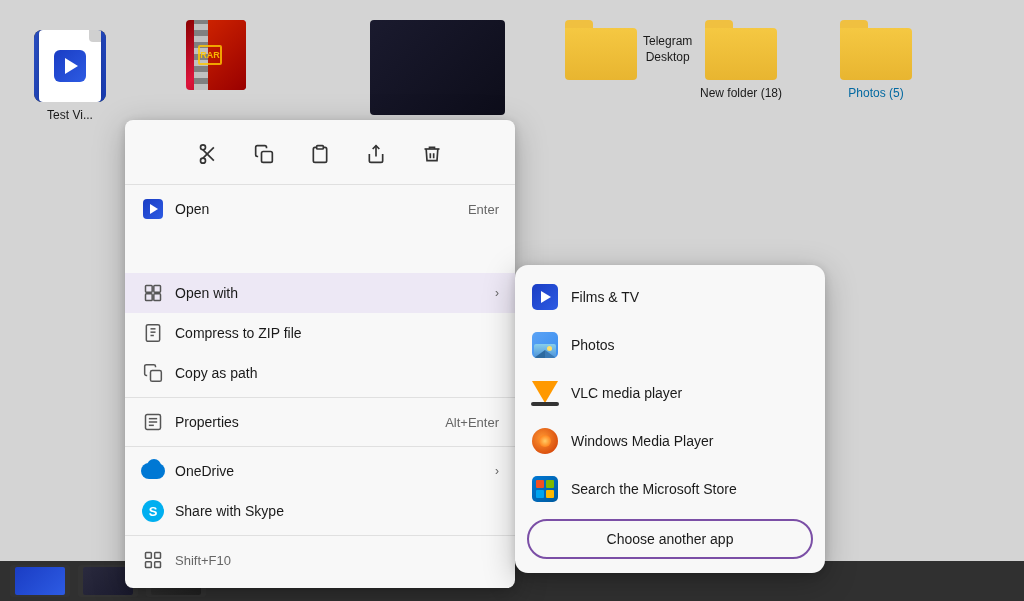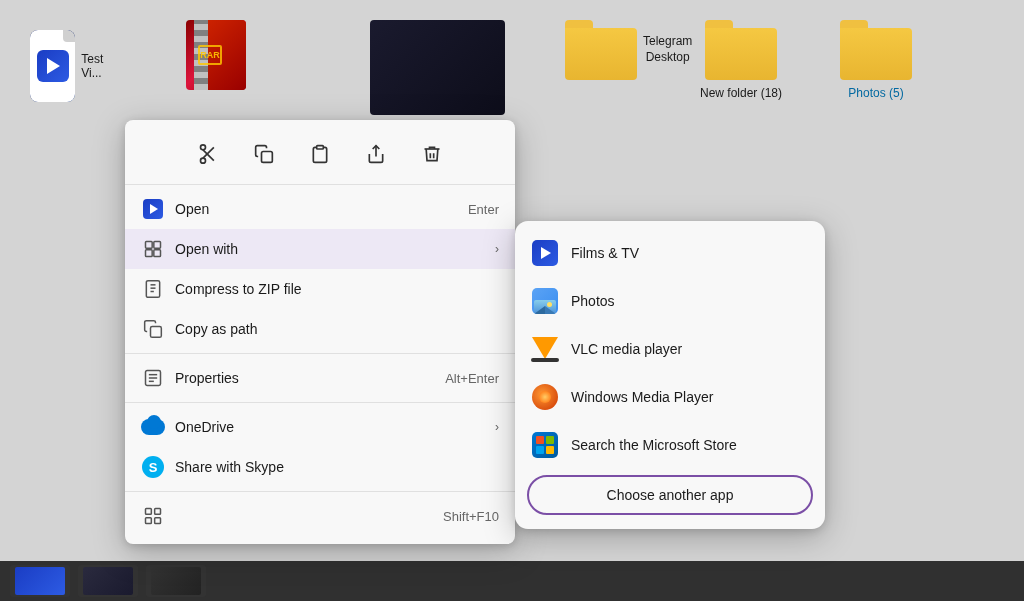--- a/index.html
+++ b/index.html
@@ -104,21 +104,20 @@
       height: 20px;
     }
 
     .context-menu-item {
       display: flex;
       align-items: center;
       padding: 8px 16px;
       cursor: pointer;
       position: relative;
       min-height: 40px;
-      justify-content: space-between;
     }
 
     .menu-item-icon {
       width: 24px;
       height: 24px;
       margin-right: 10px;
       flex-shrink: 0;
       display: flex;
       align-items: center;
       justify-content: center;
@@ -229,21 +228,21 @@
       justify-content: center;
     }
 
     
     .desktop-films-icon {
       position: absolute;
       top: 30px;
       left: 30px;
       width: 80px;
       display: flex;
-      flex-direction: row;
+      flex-direction: column;
       align-items: center;
       gap: 6px;
     }
 
     
     .desktop-winrar {
       position: absolute;
       top: 20px;
       left: 180px;
     }
@@ -396,21 +395,21 @@
     <div class="context-menu-item">
       <div class="menu-item-icon">
         <div style="width:20px;height:20px;background:linear-gradient(135deg,#1a3dc4,#2d5be3);border-radius:4px;display:flex;align-items:center;justify-content:center;">
           <div style="width:0;height:0;border-top:5px solid transparent;border-bottom:5px solid transparent;border-left:8px solid white;margin-left:1px;"></div>
         </div>
       </div>
       <span class="menu-item-label">Open</span>
       <span class="menu-item-shortcut">Enter</span>
     </div>
 
-    <div class="context-menu-item open-with-row" style="position:relative;">
+    <div class="context-menu-item open-with-row" style="position:relative;margin-top:44px;">
       <div class="menu-item-icon">
         <svg viewBox="0 0 24 24" width="20" height="20" fill="none" stroke="#555" stroke-width="1.8">
           <rect x="3" y="3" width="8" height="8" rx="1"></rect>
           <rect x="13" y="3" width="8" height="8" rx="1"></rect>
           <rect x="3" y="13" width="8" height="8" rx="1"></rect>
           <rect x="13" y="13" width="8" height="8" rx="1"></rect>
         </svg>
       </div>
       <span class="menu-item-label">Open with</span>
       <span class="menu-item-arrow">›</span>

